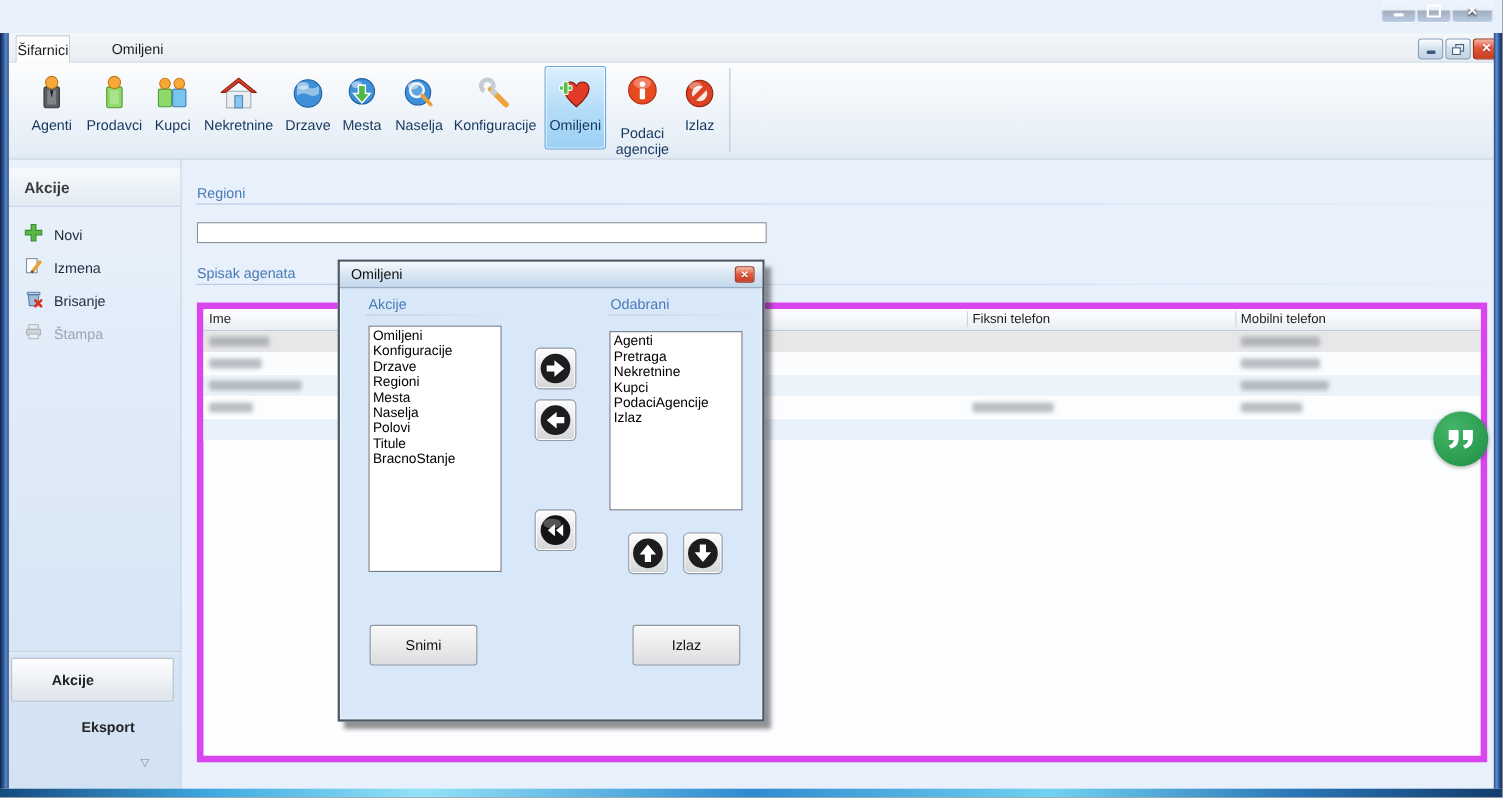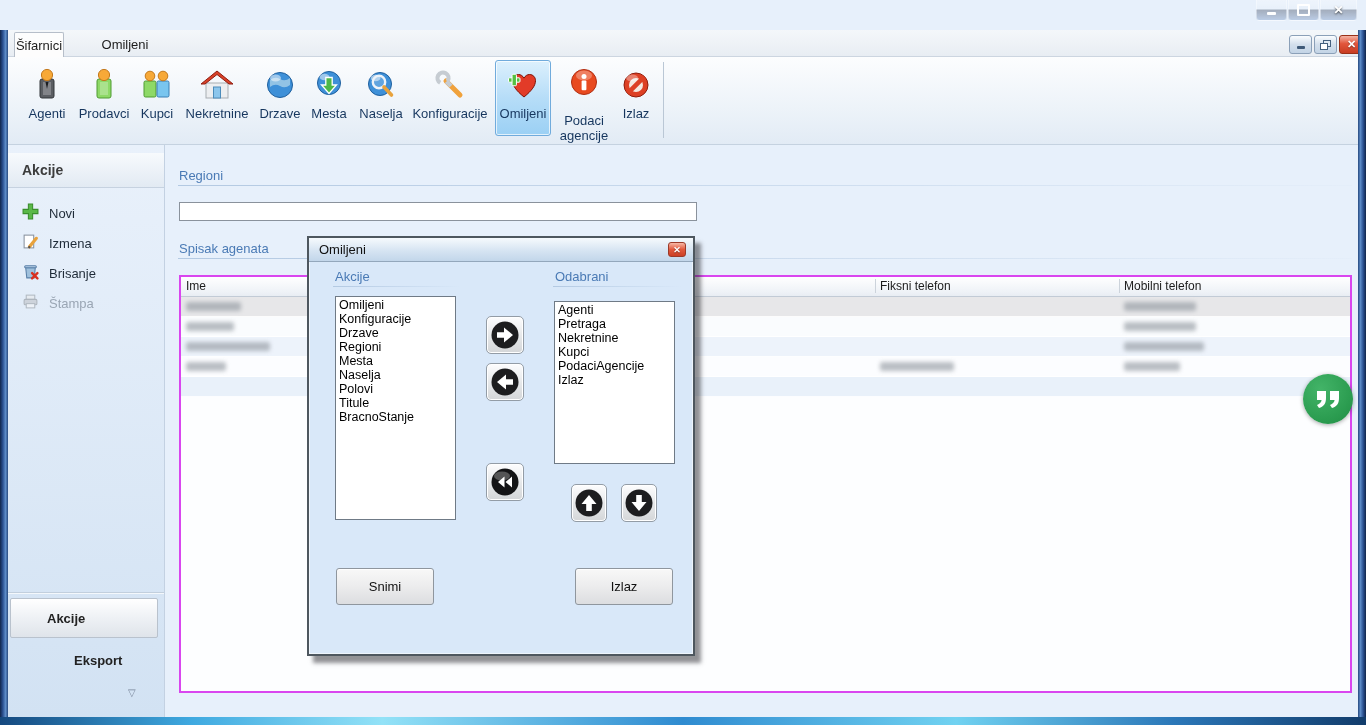--- a/index.html
+++ b/index.html
@@ -71,21 +71,21 @@
     background:linear-gradient(180deg,#ffffff,#eef1f5 50%,#dfe4ea);border:1px solid #b9c2cd;border-radius:2px;
     display:flex;align-items:center;padding-left:36px;box-sizing:border-box;font-weight:bold;font-size:13px;color:#222;cursor:default;}
   .sb-footer-item{position:absolute;left:38px;top:508px;font-weight:bold;font-size:13px;color:#222;cursor:default;padding-left:28px;}
   .sb-chevron{position:absolute;left:120px;top:542px;font-size:10px;color:#78859a;cursor:default;}
   
   .grp-label{position:absolute;font-size:13px;color:#4a7ab5;z-index:2;}
   .grp-line{position:absolute;height:1px;background:linear-gradient(90deg,#b3c9e2,rgba(179,201,226,.05));z-index:2;}
   .search{position:absolute;left:179px;top:202px;width:510px;height:17px;border:1px solid #8a929c;
     background:#fff;font:13px "Liberation Sans",sans-serif;padding:0 3px;z-index:2;}
   .table{position:absolute;left:179px;top:275px;width:1173px;height:418px;background:#fdfeff;
-    border:2px solid #d946ef;box-sizing:border-box;z-index:2;}
+    border:6px solid #d946ef;box-sizing:border-box;z-index:2;}
   .thead{position:relative;height:19px;background:linear-gradient(180deg,#ffffff,#eef2f7 80%,#e8edf3);
     border-bottom:1px solid #c2cbd6;}
   .th{position:absolute;top:2px;font-size:12px;color:#1c1c1c;cursor:default;}
   .thsep{position:absolute;top:2px;width:1px;height:14px;background:#ccd3db;}
   .trow{position:relative;height:19px;border-bottom:1px solid rgba(255,255,255,.85);}
   .blob{position:absolute;top:5px;height:9px;background:#8e959d;border-radius:2px;filter:blur(2px);opacity:.6;}
   
   .dialog{position:absolute;left:307px;top:236px;width:388px;height:420px;box-sizing:border-box;
     border:2px solid #4e575f;background:#d9e8f9;z-index:20;
     box-shadow:6px 7px 4px rgba(40,40,45,.5),inset 0 0 0 1px #eef5fc;}

